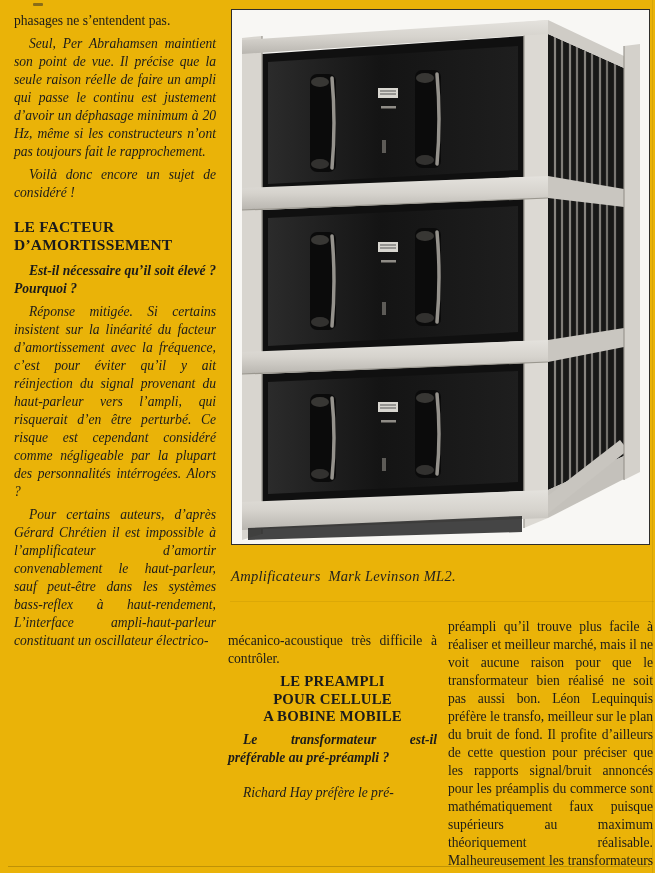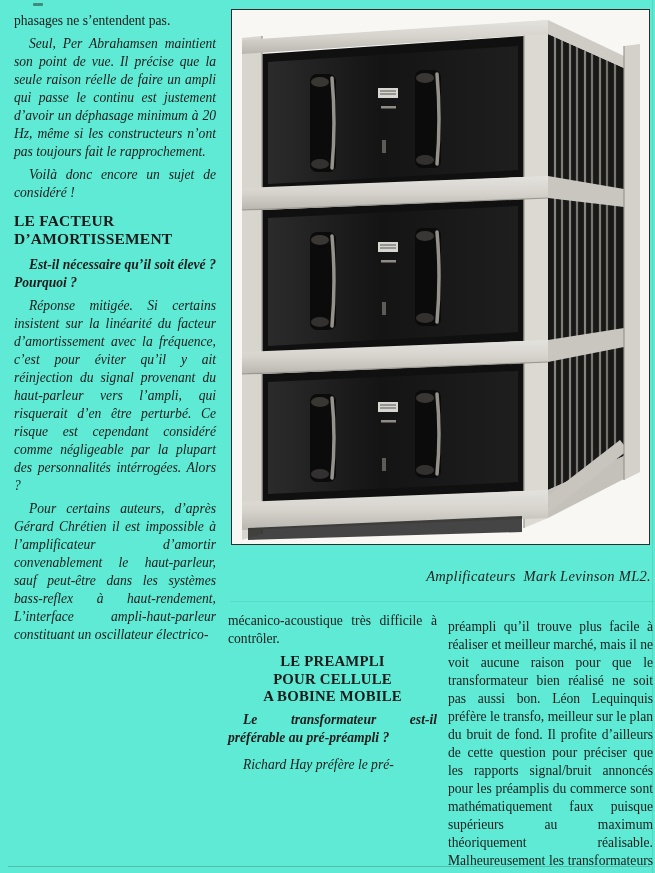--- a/index.html
+++ b/index.html
@@ -1,62 +1,62 @@
 <!DOCTYPE html>
 <html><head>
 <meta charset="utf-8">
 <style>
   html,body{margin:0;padding:0;}
   .page{
     position:relative;
     width:655px;height:873px;
-    background:#5eead4;
+    background:#eab308;
     font-family:"Liberation Serif","DejaVu Serif",serif;
     color:#1b1b1b;
     overflow:hidden;
     box-sizing:border-box;
   }
   .col{position:absolute;text-align:justify;}
   .col p{margin:0 0 5px 0;font-size:13.6px;line-height:18px;}
   .col p.indent{text-indent:15px;font-style:italic;}
   .col p.nogap{margin-bottom:5px;}
   .gap-large{margin-bottom:22px !important;}
   .section-heading{
     font-weight:bold;
     font-size:15.5px;
     line-height:18px;
     white-space:pre-line;
     text-align:left;
-    margin:10px 0 8px 0;
+    margin:16px 0 8px 0;
     letter-spacing:.2px;
   }
   .mid-heading{
     font-weight:bold;
     font-size:14.8px;
     line-height:17.5px;
     white-space:pre-line;
     text-align:center;
     margin:5px 0 5px 0;
     letter-spacing:.2px;
   }
   .bold-q{font-weight:bold;}
   .col-left{left:14px;top:12px;width:202px;}
-  .col-mid{left:228px;top:612px;width:209px;}
+  .col-mid{left:228px;top:632px;width:209px;}
   .col-right{left:448px;top:618px;width:205px;}
 
   .photo-frame{
     position:absolute;left:231px;top:9px;width:417px;height:534px;
     border:1.5px solid #2e2d2b;
     background:#f7f6f3;
     box-sizing:content-box;
   }
   .photo-frame svg{display:block;}
   .caption{
     position:absolute;left:231px;top:568px;width:420px;
-    text-align:right;
+    text-align:left;
     font-style:italic;
     font-size:14.5px;
     color:#1f1f1f;
     white-space:pre-wrap;
     letter-spacing:.3px;
   }
   .edge-line-right{
     position:absolute;right:2px;top:0;width:1px;height:873px;
     background:rgba(0,0,0,.08);
   }
@@ -225,21 +225,21 @@
   </div>
 
   <div class="caption">Amplificateurs  Mark Levinson ML2.</div>
   <div class="caption-underline"></div>
 
   <div class="col col-mid">
     <p class="nogap">mécanico-acoustique très difficile à contrôler.</p>
     <h2 class="mid-heading">LE PREAMPLI
 POUR CELLULE
 A BOBINE MOBILE</h2>
-    <p class="indent bold-q" style="margin-bottom:9px">Le transformateur est-il préférable au pré-préampli ?</p>
+    <p class="indent bold-q" style="margin-bottom:17px">Le transformateur est-il préférable au pré-préampli ?</p>
     <p class="indent">Richard Hay préfère le pré-</p>
   </div>
 
   <div class="col col-right">
     <p class="nogap">préampli qu’il trouve plus facile à réaliser et meilleur marché, mais il ne voit aucune raison pour que le transformateur bien réalisé ne soit pas aussi bon. Léon Lequinquis préfère le transfo, meilleur sur le plan du bruit de fond. Il profite d’ailleurs de cette question pour préciser que les rapports signal/bruit annoncés pour les préamplis du commerce sont mathématiquement faux puisque supérieurs au maximum théoriquement réalisable. Malheureusement les transformateurs ont également des problèmes de bruit de</p>
   </div>
 
   <div class="edge-line-right"></div>
   <div class="edge-line-bottom"></div>
 </div>

